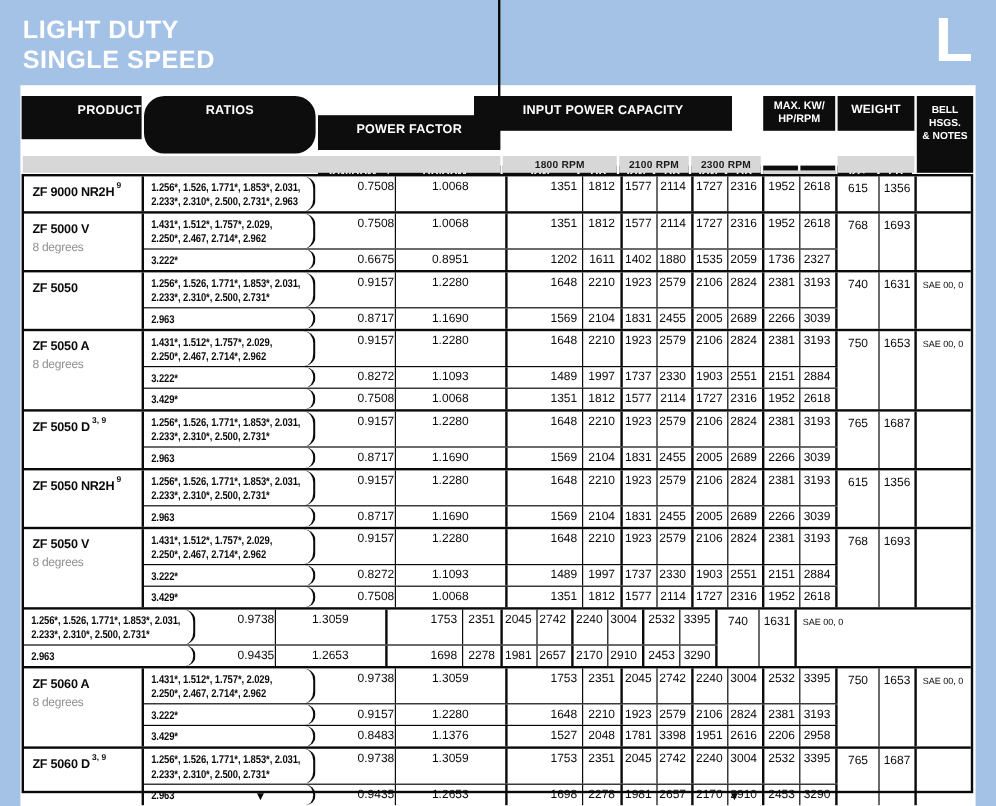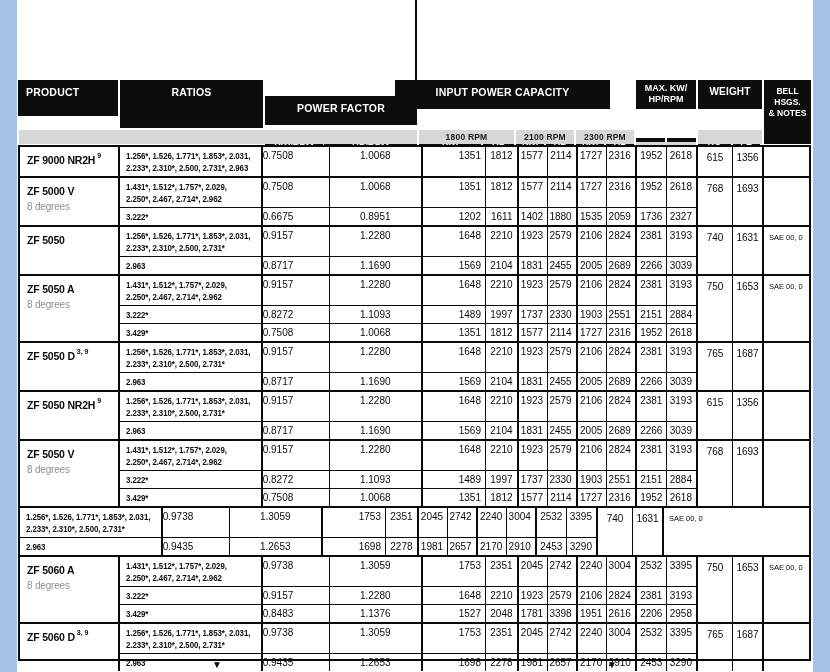--- a/index.html
+++ b/index.html
@@ -31,46 +31,53 @@
   .pcell{width:100px;border-right:2px solid #0a0a0a;box-sizing:border-box;padding:3px 3px 0 7px;overflow:hidden;}
   .pline{white-space:nowrap;}
   .pname{font-weight:bold;font-size:10.5px;letter-spacing:-.2px;color:#0a0a0a;}
   .psup{font-size:7px;font-weight:bold;vertical-align:super;color:#0a0a0a;}
   .variant{display:block;color:#8f8f8f;font-size:10px;margin-top:2px;letter-spacing:-.2px;}
   .rows{display:flex;flex-direction:column;width:578px;}
   .row{display:flex;height:29px;flex-shrink:0;}
   .row.sub{height:17px;border-top:1px solid #0a0a0a;}
   .cell{box-sizing:border-box;border-right:1px solid #0a0a0a;font-size:10px;padding-top:3px;
         overflow:hidden;color:#0a0a0a;}
-  .c-ratios{width:145px;border-right-width:2px;padding:3px 0 0 6px;}
+  .c-ratios{width:145px;border-right-width:2px;padding:3px 0 0 6px;border-radius:10px;}
   .rline{display:block;white-space:nowrap;font-size:9.4px;font-weight:bold;letter-spacing:-.1px;
         transform:scaleX(.84);transform-origin:0 50%;line-height:11.5px;color:#0a0a0a;}
-  .c-kwrpm{width:68px;text-align:left;}
+  .c-kwrpm{width:68px;text-align:right;}
   .c-hprpm{width:95px;border-right-width:2px;text-align:center;}
   .cap{text-align:right;padding-right:4px;}
   .c0{width:64px}.c1{width:33px;border-right-width:2px}.c2{width:30px}.c3{width:30px;border-right-width:2px}
   .c4{width:30px}.c5{width:30px;border-right-width:2px}.c6{width:31px}.c7{width:31px;border-right-width:2px}
   .wcell{width:35px;border-right:1px solid #0a0a0a;box-sizing:border-box;text-align:center;
         font-size:10px;padding-top:5px;color:#0a0a0a;}
   .wcell.lb{width:31px;border-right-width:2px;}
   .ncell{width:45px;box-sizing:border-box;font-size:7.5px;padding:6px 0 0 5px;color:#0a0a0a;white-space:nowrap;}
   .cont-marker{position:absolute;top:660px;font-size:10px;color:#0a0a0a;line-height:10px;}
 </style>
 </head>
 <body>
 
 <div class="page">
 
   <div class="strip left"></div>
   <div class="strip right"></div>
 
+  <div class="banner">
+    <div class="banner-title">
+      <div>LIGHT DUTY</div>
+      <div>SINGLE SPEED</div>
+    </div>
+    <div class="corner-letter">L</div>
+  </div>
   <div class="divider"></div>
 
-  <div class="hbox h-main lefted" style="left:18px;top:80px;width:100px;height:36px;padding-left:8px;">PRODUCT</div>
-  <div class="hbox h-main" style="left:120px;top:80px;width:143px;height:48px;">RATIOS</div>
+  <div class="hbox h-main lefted" style="left:18px;top:80px;width:100px;height:36px;padding-left:8px;text-align:right;">PRODUCT</div>
+  <div class="hbox h-main" style="left:120px;top:80px;width:143px;height:48px;border-radius:17px;">RATIOS</div>
   <div class="hbox h-main" style="left:265px;top:96px;width:152px;height:29px;">POWER FACTOR</div>
   <div class="hbox h-main" style="left:395px;top:80px;width:215px;height:29px;">INPUT POWER CAPACITY</div>
   <div class="hbox h-2line" style="left:636px;top:80px;width:60px;height:29px;">
     <span style="display:block">MAX. KW/</span>
     <span style="display:block">HP/RPM</span>
   </div>
   <div class="hbox h-main" style="left:698px;top:80px;width:64px;height:29px;font-size:10px;">WEIGHT</div>
   <div class="hbox h-2line" style="left:764px;top:80px;width:47px;height:64px;padding-top:6px;font-size:8.5px;">
     <span style="display:block">BELL HSGS.</span>
     <span style="display:block">&amp; NOTES</span>

